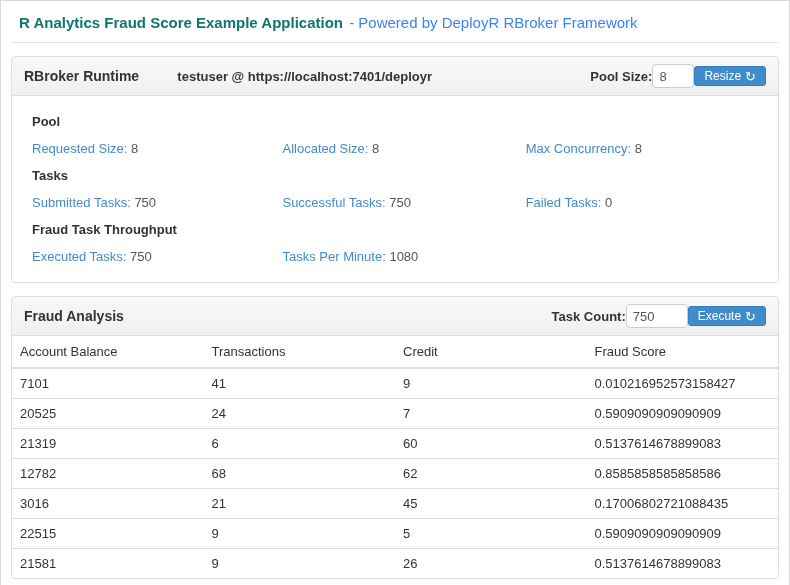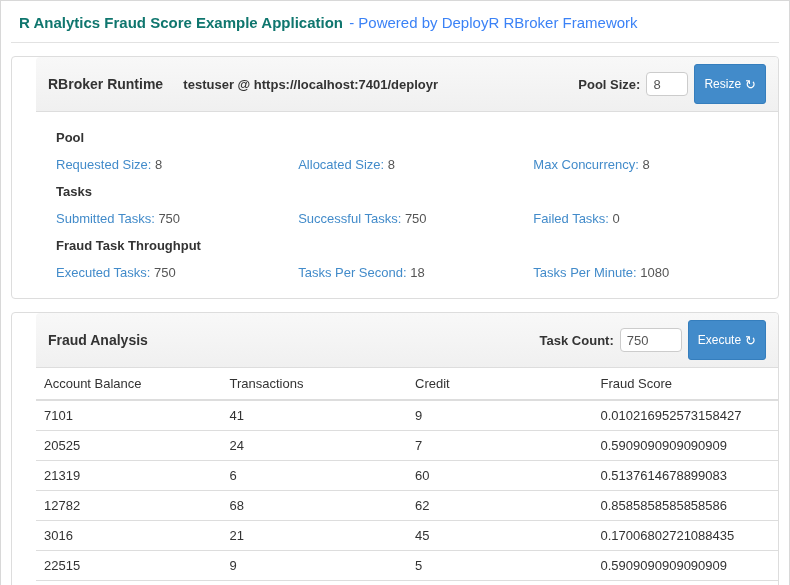--- a/index.html
+++ b/index.html
@@ -22,21 +22,20 @@
   }
   .app-title { font-weight: bold; color: #0f766e; }
   .app-subtitle { color: #3b82f6; margin-left: 2px; }
 
   
   .panel {
     margin-top: 13px;
     border: 1px solid #ddd;
     border-radius: 4px;
     background: #fff;
-    padding-left: 24px;
   }
   .panel-heading {
     display: flex;
     align-items: center;
     background: linear-gradient(#f8f8f8, #f0f0f0);
     border-bottom: 1px solid #ddd;
     border-radius: 4px 4px 0 0;
     padding: 7px 12px;
     min-height: 38px;
   }
@@ -46,21 +45,20 @@
     font-size: 13px;
     color: #333;
     flex: 1 1 auto;
     text-align: center;
     margin-right: 120px;
   }
   .controls {
     margin-left: auto;
     display: flex;
     align-items: center;
-    gap: 6px;
     flex: 0 0 auto;
   }
   .ctrl-label { font-weight: bold; font-size: 13px; color: #333; }
   .ctrl-input {
     font-family: "Liberation Sans", sans-serif;
     font-size: 13px;
     color: #555;
     border: 1px solid #ccc;
     border-radius: 4px;
     padding: 3px 6px;
@@ -73,21 +71,21 @@
     background: #428bca;
     border: 1px solid #357ebd;
     color: #fff;
     font-size: 12px;
     padding: 4px 9px;
     border-radius: 3px;
     cursor: pointer;
     display: inline-flex;
     align-items: center;
     gap: 4px;
-    height: 40px;
+    height: 20px;
   }
   .refresh-icon { font-size: 13px; line-height: 1; }
 
   
   .panel-body { padding: 6px 20px 16px 20px; }
   .section-heading {
     font-weight: bold;
     font-size: 13px;
     color: #333;
     margin: 12px 0 12px 0;
@@ -154,21 +152,20 @@
         </div>
         <div class="section-heading">Tasks</div>
         <div class="stat-row">
           <div class="stat"><span class="stat-label">Submitted Tasks:</span><span class="stat-value"> 750</span></div>
           <div class="stat"><span class="stat-label">Successful Tasks:</span><span class="stat-value"> 750</span></div>
           <div class="stat"><span class="stat-label">Failed Tasks:</span><span class="stat-value"> 0</span></div>
         </div>
         <div class="section-heading">Fraud Task Throughput</div>
         <div class="stat-row">
           <div class="stat"><span class="stat-label">Executed Tasks:</span><span class="stat-value"> 750</span></div>
-          <div class="stat"><span class="stat-label">Tasks Per Second:</span><span class="stat-value"> 18</span></div>
           <div class="stat"><span class="stat-label">Tasks Per Minute:</span><span class="stat-value"> 1080</span></div>
         </div>
       </div>
   </section>
 
   <section class="panel">
     <div class="panel-heading">
       <span class="panel-title">Fraud Analysis</span>
       <span class="controls">
         <label class="ctrl-label">Task Count:</label>

